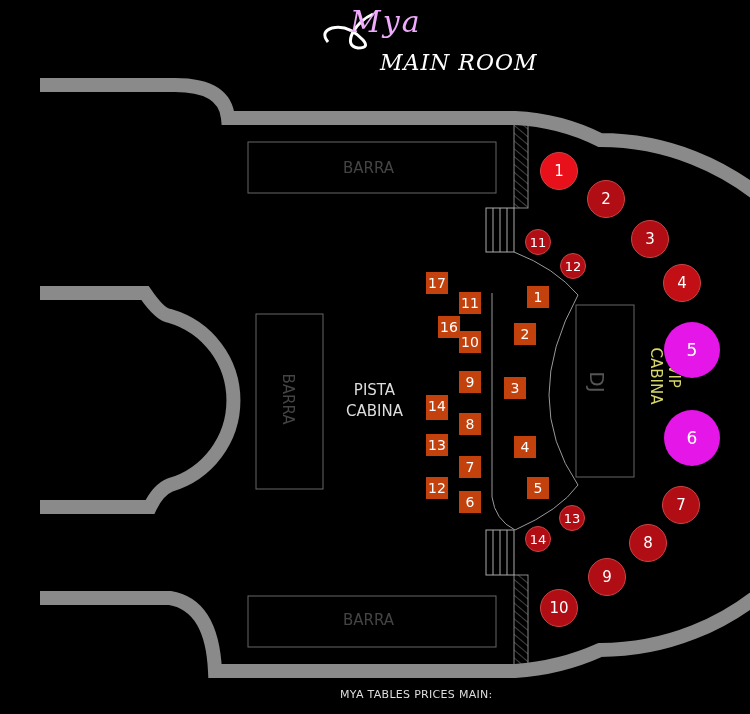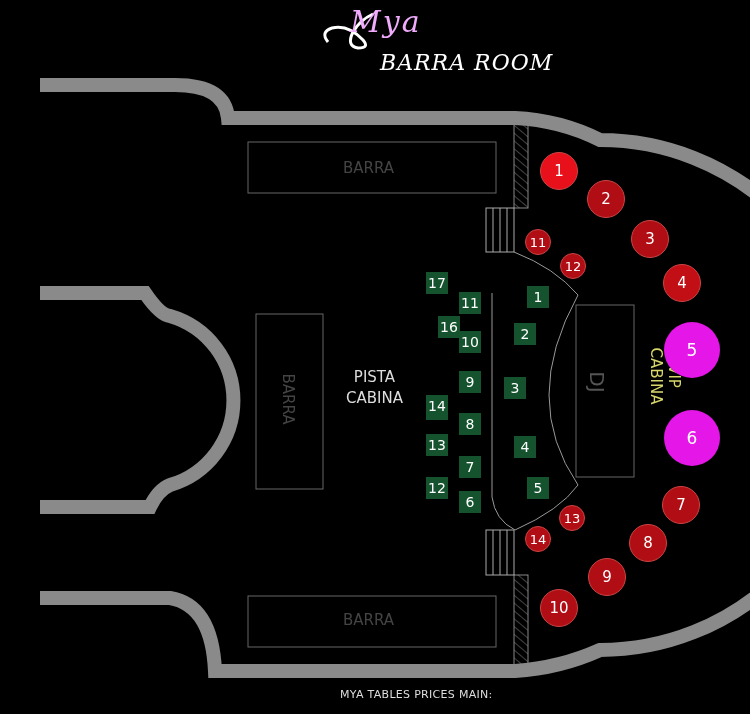--- a/index.html
+++ b/index.html
@@ -2,26 +2,26 @@
 <html><head>
 <meta charset="utf-8">
 <style>
   html, body { margin: 0; padding: 0; background: #000; }
   body { width: 750px; height: 714px; position: relative; overflow: hidden; font-family: "DejaVu Sans", sans-serif; }
   svg.plan { position: absolute; left: 0; top: 0; }
   .logo { position: absolute; left: 318px; top: 2px; width: 110px; height: 56px; }
   .logo-text { position: absolute; left: 350px; top: 4px; font-family: "DejaVu Serif", serif; font-style: italic; font-size: 30px; color: #f0abfc; letter-spacing: 2px; }
   .main-room { position: absolute; left: 380px; top: 50px; font-family: "DejaVu Serif", serif; font-style: italic; font-size: 22px; color: #fff; letter-spacing: 1px; }
   .label { position: absolute; color: #444; font-size: 15px; }
-  .pista { position: absolute; left: 346px; top: 367px; color: #ddd; font-size: 15px; text-align: center; line-height: 21px; }
+  .pista { position: absolute; left: 346px; top: 380px; color: #ddd; font-size: 15px; text-align: center; line-height: 21px; }
   .vip { position: absolute; left: 630px; top: 358px; color: #d6d66a; font-size: 15px; line-height: 18px; text-align: center; transform: rotate(90deg); transform-origin: center; width: 70px; }
   .dj { position: absolute; left: 586px; top: 370px; color: #555; font-size: 20px; transform: rotate(90deg); }
   .price-title { position: absolute; left: 340px; top: 688px; color: #ddd; font-size: 11px; letter-spacing: 0.3px; }
   .seat { position: absolute; display: flex; align-items: center; justify-content: center; color: #fff; font-size: 14px; cursor: pointer; box-sizing: border-box; }
-  .sq { width: 22px; height: 22px; background: #14532d; }
+  .sq { width: 22px; height: 22px; background: #c2410c; }
   .rd { border-radius: 50%; border: 1px solid #c44; }
   .pink { border-radius: 50%; background: #e516e8; color: #fff; font-size: 17px; }
 </style>
 </head>
 <body>
 
 <svg class="plan" width="750" height="714" viewBox="0 0 750 714">
   <defs>
     <pattern id="hatch" width="6" height="6" patternUnits="userSpaceOnUse" patternTransform="rotate(-50)">
       <line x1="0" y1="0" x2="0" y2="6" stroke="#888" stroke-width="1"></line>
@@ -57,21 +57,21 @@
     <line x1="507" y1="530" x2="507" y2="575"></line>
   </g>
 
   <path d="M492 293 L492 497 Q495 520 515 530 Q560 510 578 485 Q520 400 578 295 Q555 268 514 252" fill="none" stroke="#999" stroke-width="1"></path>
 </svg>
 
 <svg class="logo" viewBox="0 0 110 56">
   <path d="M10 40 Q2 30 14 26 Q30 22 45 38 Q52 46 40 46 Q28 44 35 30 Q42 18 55 12" fill="none" stroke="#fff" stroke-width="3"></path>
 </svg>
 <div class="logo-text">Mya</div>
-<div class="main-room">BARRA ROOM</div>
+<div class="main-room">MAIN ROOM</div>
 
 <div class="label" style="left:343px;top:159px;">BARRA</div>
 <div class="label" style="left:262px;top:390px;transform:rotate(90deg);">BARRA</div>
 <div class="label" style="left:343px;top:611px;">BARRA</div>
 <div class="pista">
   <div>PISTA</div>
   <div>CABINA</div>
 </div>
 <div class="dj">DJ</div>
 <div class="vip">

